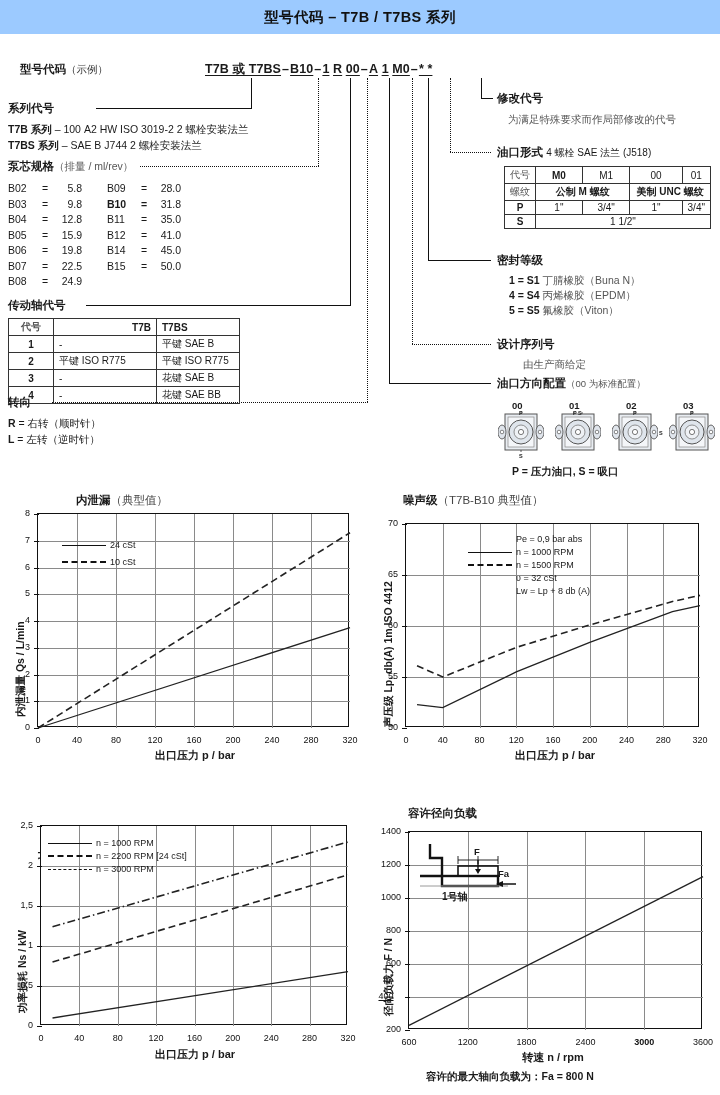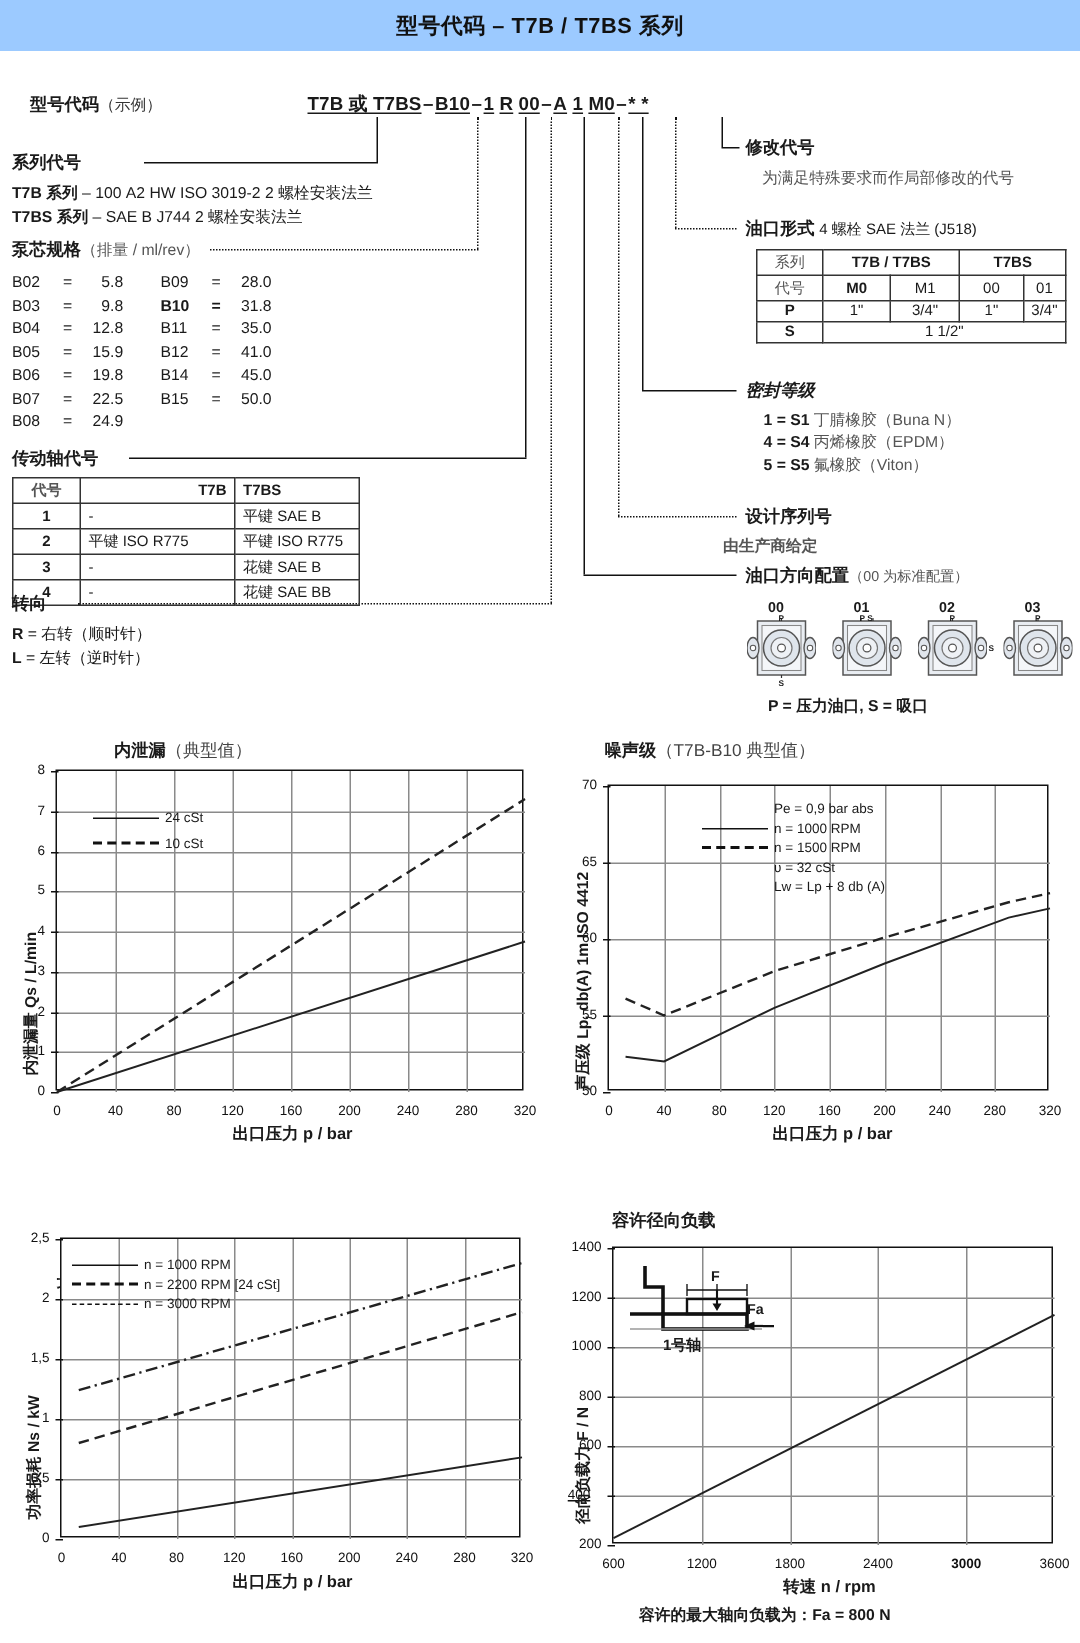--- a/index.html
+++ b/index.html
@@ -187,59 +187,59 @@
 
 <div class="blk-h" style="left:497px;top:91px;">修改代号</div>
 <div class="txt gray" style="left:508px;top:112px;">为满足特殊要求而作局部修改的代号</div>
 
 <div class="blk-h" style="left:497px;top:145px;">
   <span>油口形式</span>&nbsp;<span style="font-weight:normal;font-size:10px;">4 螺栓 SAE 法兰 (J518)</span>
 </div>
 
 <table class="gt" style="left:504px;top:166px;width:207px;">
   <tbody>
-      <tr>
-    <td class="c lbl" style="width:40px;">系列</td>
-    <td class="c b" colspan="2">T7B / T7BS</td>
-    <td class="c b" colspan="2">T7BS</td>
-  </tr>
   <tr>
     <td class="c lbl">代号</td>
     <td class="c b" style="width:42px;">M0</td>
     <td class="c" style="width:42px;">M1</td>
     <td class="c" style="width:42px;">00</td>
     <td class="c">01</td>
   </tr>
   <tr>
+    <td class="c lbl">螺纹</td>
+    <td class="c b" colspan="2">公制 M 螺纹</td>
+    <td class="c b" colspan="2">美制 UNC 螺纹</td>
+  </tr>
+  <tr>
     <td class="c b">P</td>
     <td class="c">1"</td>
     <td class="c">3/4"</td>
     <td class="c">1"</td>
     <td class="c">3/4"</td>
   </tr>
   <tr>
     <td class="c b">S</td>
     <td class="c" colspan="4">1 1/2"</td>
   </tr>
 </tbody>
   </table>
 
-<div class="blk-h" style="left:497px;top:253px;font-style:italic;">密封等级</div>
+<div class="blk-h" style="left:497px;top:253px;">密封等级</div>
 <div class="txt" style="left:509px;top:273px;">
   <b>1 = S1</b>&nbsp;<span class="gray">丁腈橡胶（Buna N）</span>
 </div>
 <div class="txt" style="left:509px;top:288px;">
   <b>4 = S4</b>&nbsp;<span class="gray">丙烯橡胶（EPDM）</span>
 </div>
 <div class="txt" style="left:509px;top:303px;">
   <b>5 = S5</b>&nbsp;<span class="gray">氟橡胶（Viton）</span>
 </div>
 
 <div class="blk-h" style="left:497px;top:337px;">设计序列号</div>
-<div class="txt gray" style="left:482px;top:357px;font-weight:bold;">由生产商给定</div>
+<div class="txt gray" style="left:523px;top:357px;">由生产商给定</div>
 
 <div class="blk-h" style="left:497px;top:376px;">
   <span>油口方向配置</span><span class="gray" style="font-weight:normal;font-size:9.5px;">（00 为标准配置）</span>
 </div>
 
 <div class="pumps">
 
   <div class="pump" style="left:0;top:12px;">
     <div class="pnum">00</div>
     <div class="plet" style="left:21px;top:-2px;">P</div>

